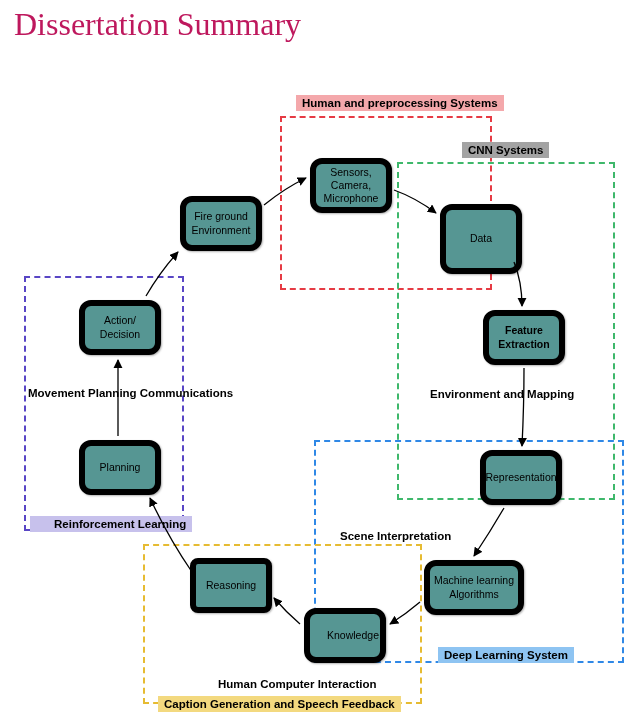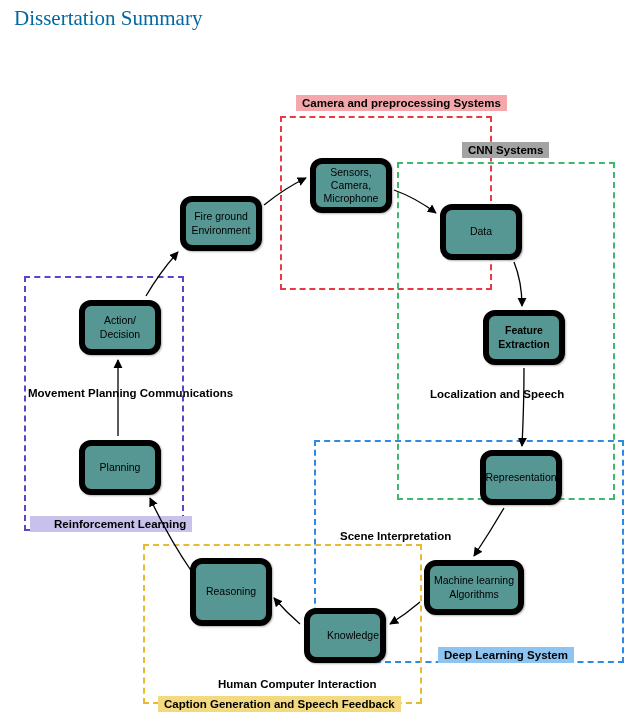--- a/index.html
+++ b/index.html
@@ -11,23 +11,23 @@
     background: #fff;
     font-family: Arial, Helvetica, sans-serif;
     position: relative;
     overflow: hidden;
   }
   .title {
     position: absolute;
     top: 6px;
     left: 14px;
     font-family: "Times New Roman", Georgia, serif;
-    font-size: 21px;
+    font-size: 32px;
     font-weight: 400;
-    color: #0369a1;
+    color: #be185d;
   }
   .node {
     position: absolute;
     background: #569693;
     border: 6px solid #000000;
     border-radius: 12px;
     display: flex;
     align-items: center;
     justify-content: center;
     text-align: center;
@@ -75,39 +75,39 @@
 <body>
 
 <div class="title">Dissertation Summary</div>
 
 <div class="region" style="left:280px; top:116px; width:212px; height:174px; border-color:#e63b44;"></div>
 <div class="region" style="left:397px; top:162px; width:218px; height:338px; border-color:#3eb86b;"></div>
 <div class="region" style="left:314px; top:440px; width:310px; height:223px; border-color:#2f88e6;"></div>
 <div class="region" style="left:143px; top:544px; width:279px; height:160px; border-color:#e6bb32;"></div>
 <div class="region" style="left:24px; top:276px; width:160px; height:255px; border-color:#5946c5;"></div>
 
-<div class="region-label" style="left:296px; top:95px; background:#f4a8ab;">Camera and preprocessing Systems</div>
+<div class="region-label" style="left:296px; top:95px; background:#f4a8ab;">Human and preprocessing Systems</div>
 <div class="region-label" style="left:462px; top:142px; background:#a3a3a3;">CNN Systems</div>
 <div class="region-label" style="left:438px; top:647px; background:#8ec4f2;">Deep Learning System</div>
 <div class="region-label" style="left:158px; top:696px; background:#f3d97f;">Caption Generation and Speech Feedback</div>
 <div class="region-label" style="left:30px; top:516px; background:#c7c1ec;padding-left:24px;">Reinforcement Learning</div>
 
-<div class="plain-label" style="left:430px; top:388px;">Localization and Speech</div>
+<div class="plain-label" style="left:430px; top:388px;">Environment and Mapping</div>
 <div class="plain-label" style="left:340px; top:530px;">Scene Interpretation</div>
 <div class="plain-label" style="left:218px; top:678px;">Human Computer Interaction</div>
 <div class="side-label" style="left:28px; top:386px;">Movement Planning Communications</div>
 
 <div class="node" style="left:180px; top:196px; width:82px; height:55px;">Fire ground Environment</div>
 <div class="node" style="left:310px; top:158px; width:82px; height:55px;">Sensors, Camera, Microphone</div>
-<div class="node" style="left:440px; top:204px; width:82px; height:56px;">Data</div>
+<div class="node" style="left:440px; top:204px; width:82px; height:70px;">Data</div>
 <div class="node" style="left:483px; top:310px; width:82px; height:55px;font-weight:bold;">Feature Extraction</div>
 <div class="node" style="left:480px; top:450px; width:82px; height:55px;">Representation</div>
 <div class="node" style="left:424px; top:560px; width:100px; height:55px;">Machine learning Algorithms</div>
 <div class="node" style="left:304px; top:608px; width:82px; height:55px;padding-left:20px;">Knowledge</div>
-<div class="node" style="left:190px; top:558px; width:82px; height:68px;">Reasoning</div>
+<div class="node" style="left:190px; top:558px; width:82px; height:55px;border-radius:8px;">Reasoning</div>
 <div class="node" style="left:79px; top:440px; width:82px; height:55px;">Planning</div>
 <div class="node" style="left:79px; top:300px; width:82px; height:55px;">Action/ Decision</div>
 
 <svg class="arrows" viewBox="0 0 640 722">
   <defs>
     <marker id="ah" viewBox="0 0 10 10" refX="9" refY="5" markerWidth="7" markerHeight="7" orient="auto-start-reverse">
       <path d="M 0 0 L 10 5 L 0 10 z" fill="#000"></path>
     </marker>
   </defs>
   <g stroke="#000" stroke-width="1.3" fill="none" marker-end="url(#ah)">

